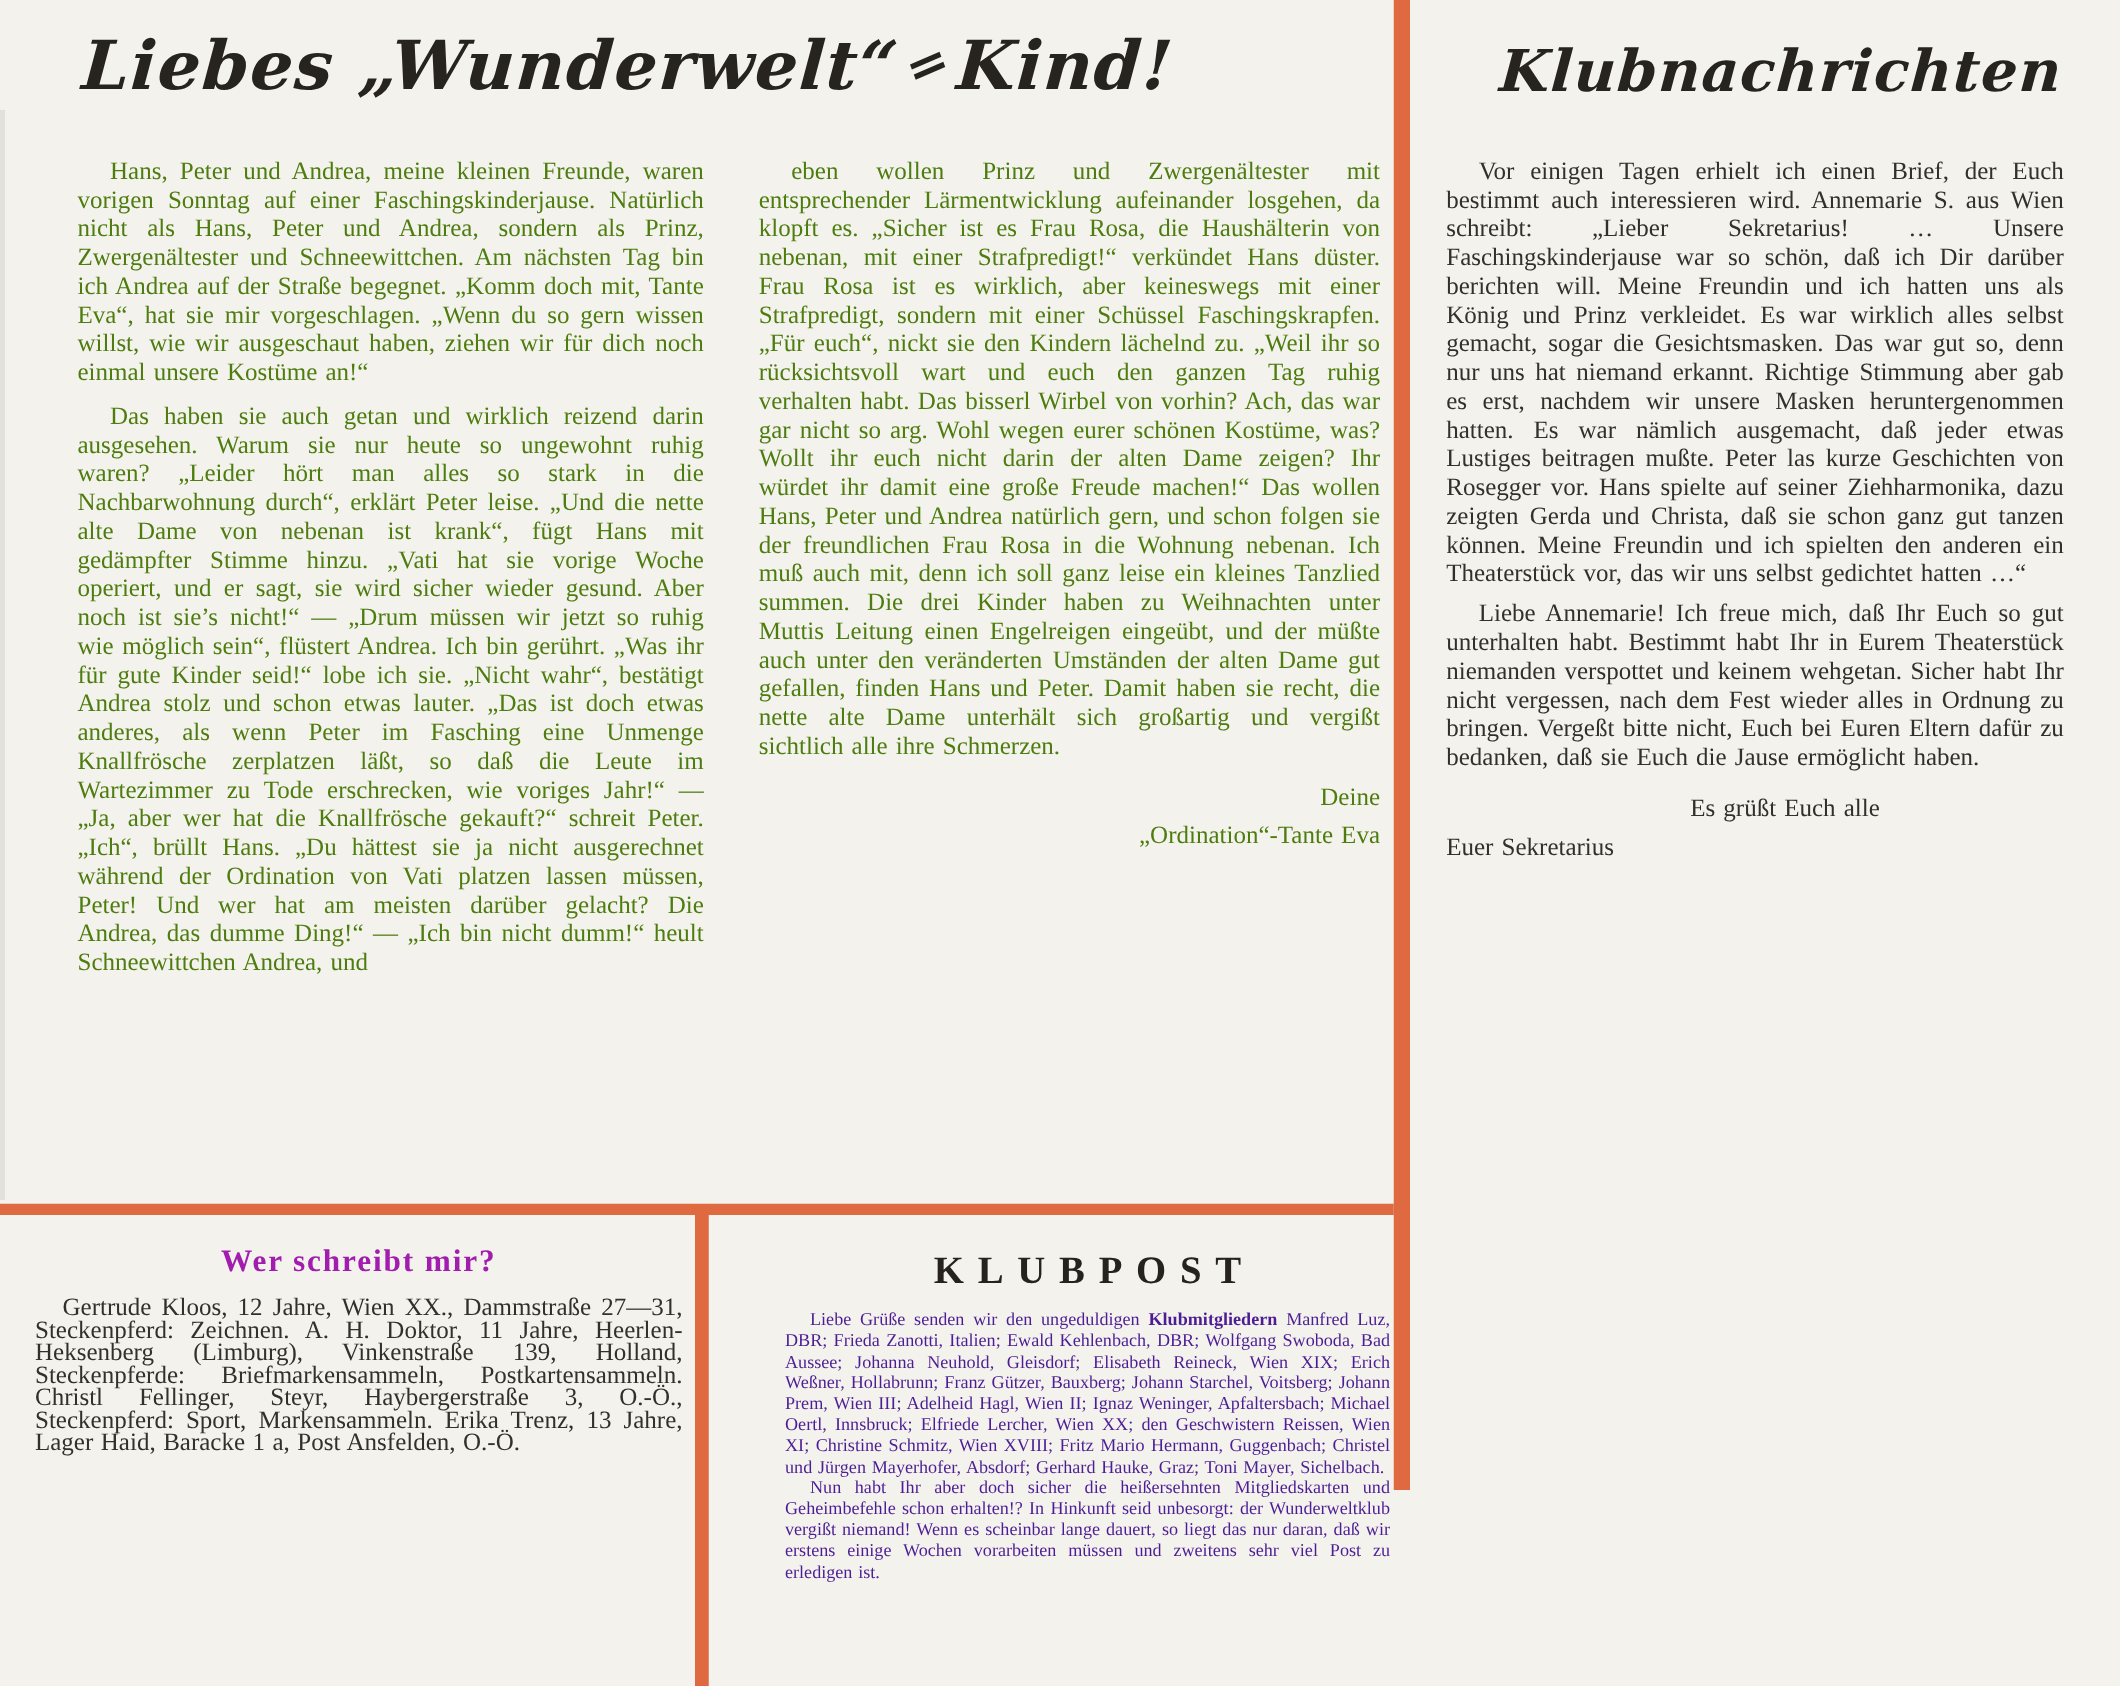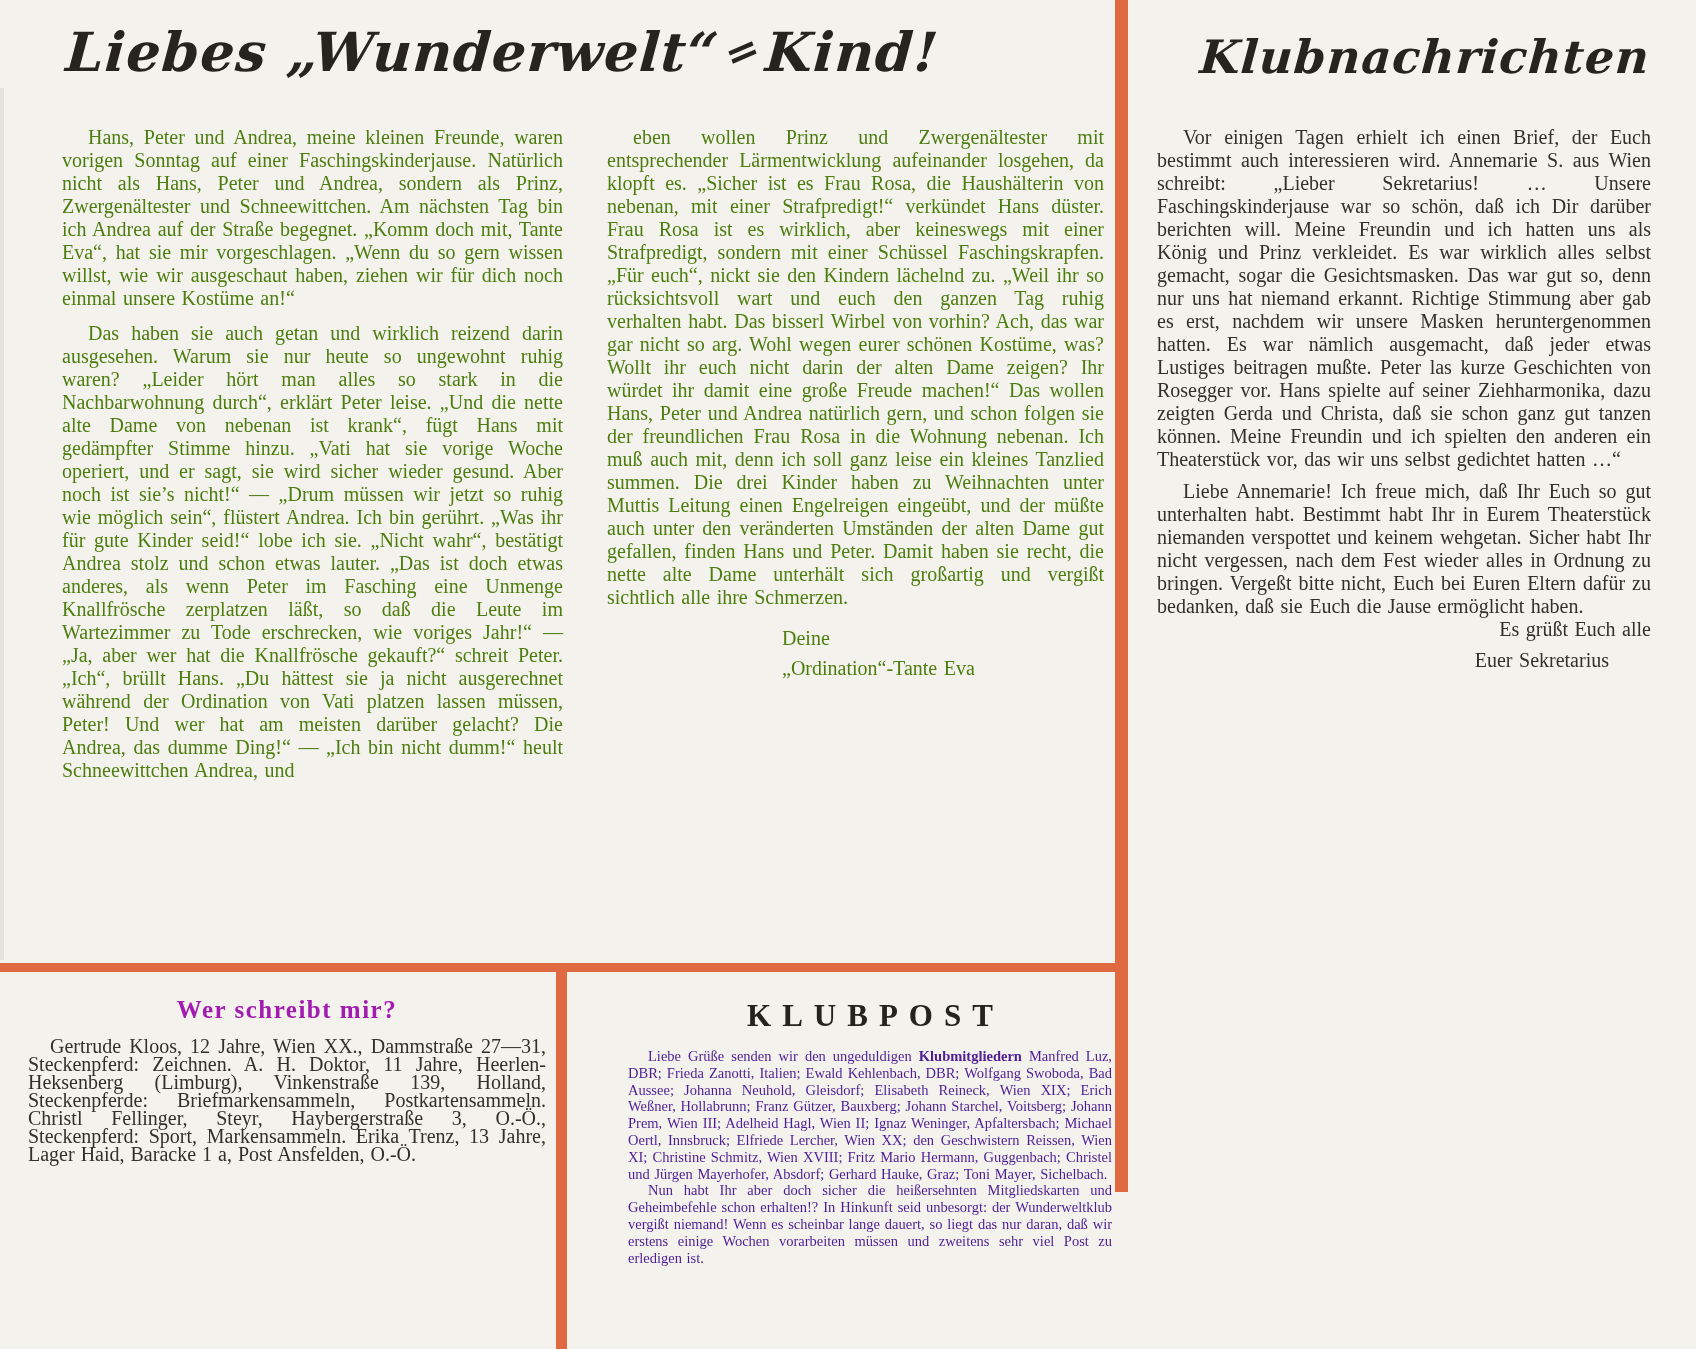--- a/index.html
+++ b/index.html
@@ -45,32 +45,32 @@
     color:#4d7c0f;
     word-spacing:1.5px;
     hyphens:auto;
   }
   #col1 { left:62px;  width:501px; }
   #col2 { left:607px; width:497px; }
   .col p { text-indent:26px; }
   .col p + p { margin-top:12px; }
   #col2 p + p { margin-top:5px; }
 
-  .article-signature { margin-top:14px; text-align:left; padding-left:175px; line-height:30px; }
+  .article-signature { margin-top:14px; text-align:right; padding-left:175px; line-height:30px; }
 
   
   #klub-col {
     position:absolute; left:1157px; top:126px; width:494px;
     text-align:justify; font-size:20px; line-height:23px;
     color:#33302a; word-spacing:1.5px; hyphens:auto;
   }
   #klub-col p { text-indent:26px; }
   #klub-col p + p { margin-top:9px; }
-  .klub-closing { padding-left:48px; text-align:right; }
-  .klub-signature { margin-top:8px; text-align:right; padding-right:42px; }
+  .klub-closing { margin-top:18px; padding-left:48px; text-align:center; }
+  .klub-signature { margin-top:8px; text-align:left; padding-right:42px; }
 
   
   #wer-box { position:absolute; left:28px; top:996px; width:518px; }
   #wer-title {
     text-align:center; font-weight:bold; font-size:25px;
     letter-spacing:1.5px; color:#a21caf;
   }
   #wer-body {
     margin-top:13px; font-size:20px; line-height:18px;
     text-align:justify; text-indent:22px; word-spacing:1px; color:#33302a;

